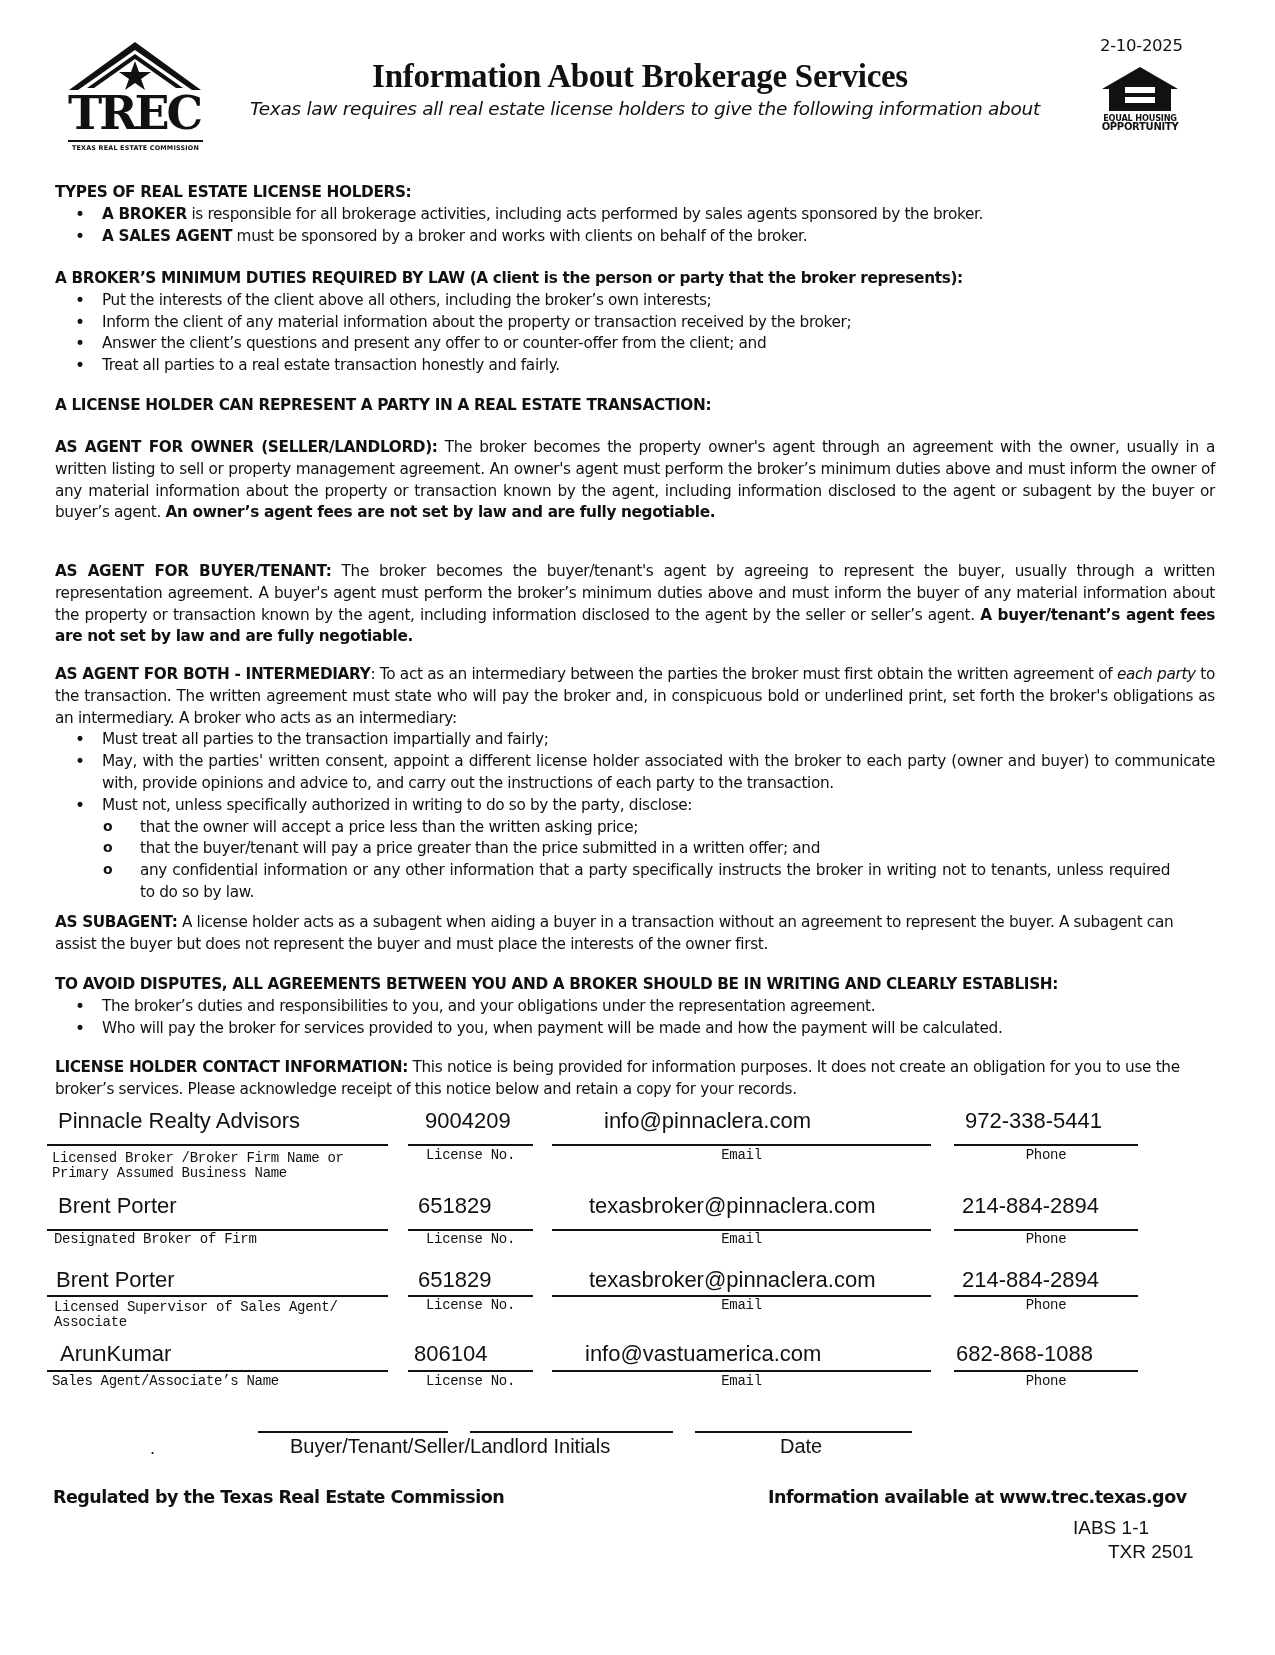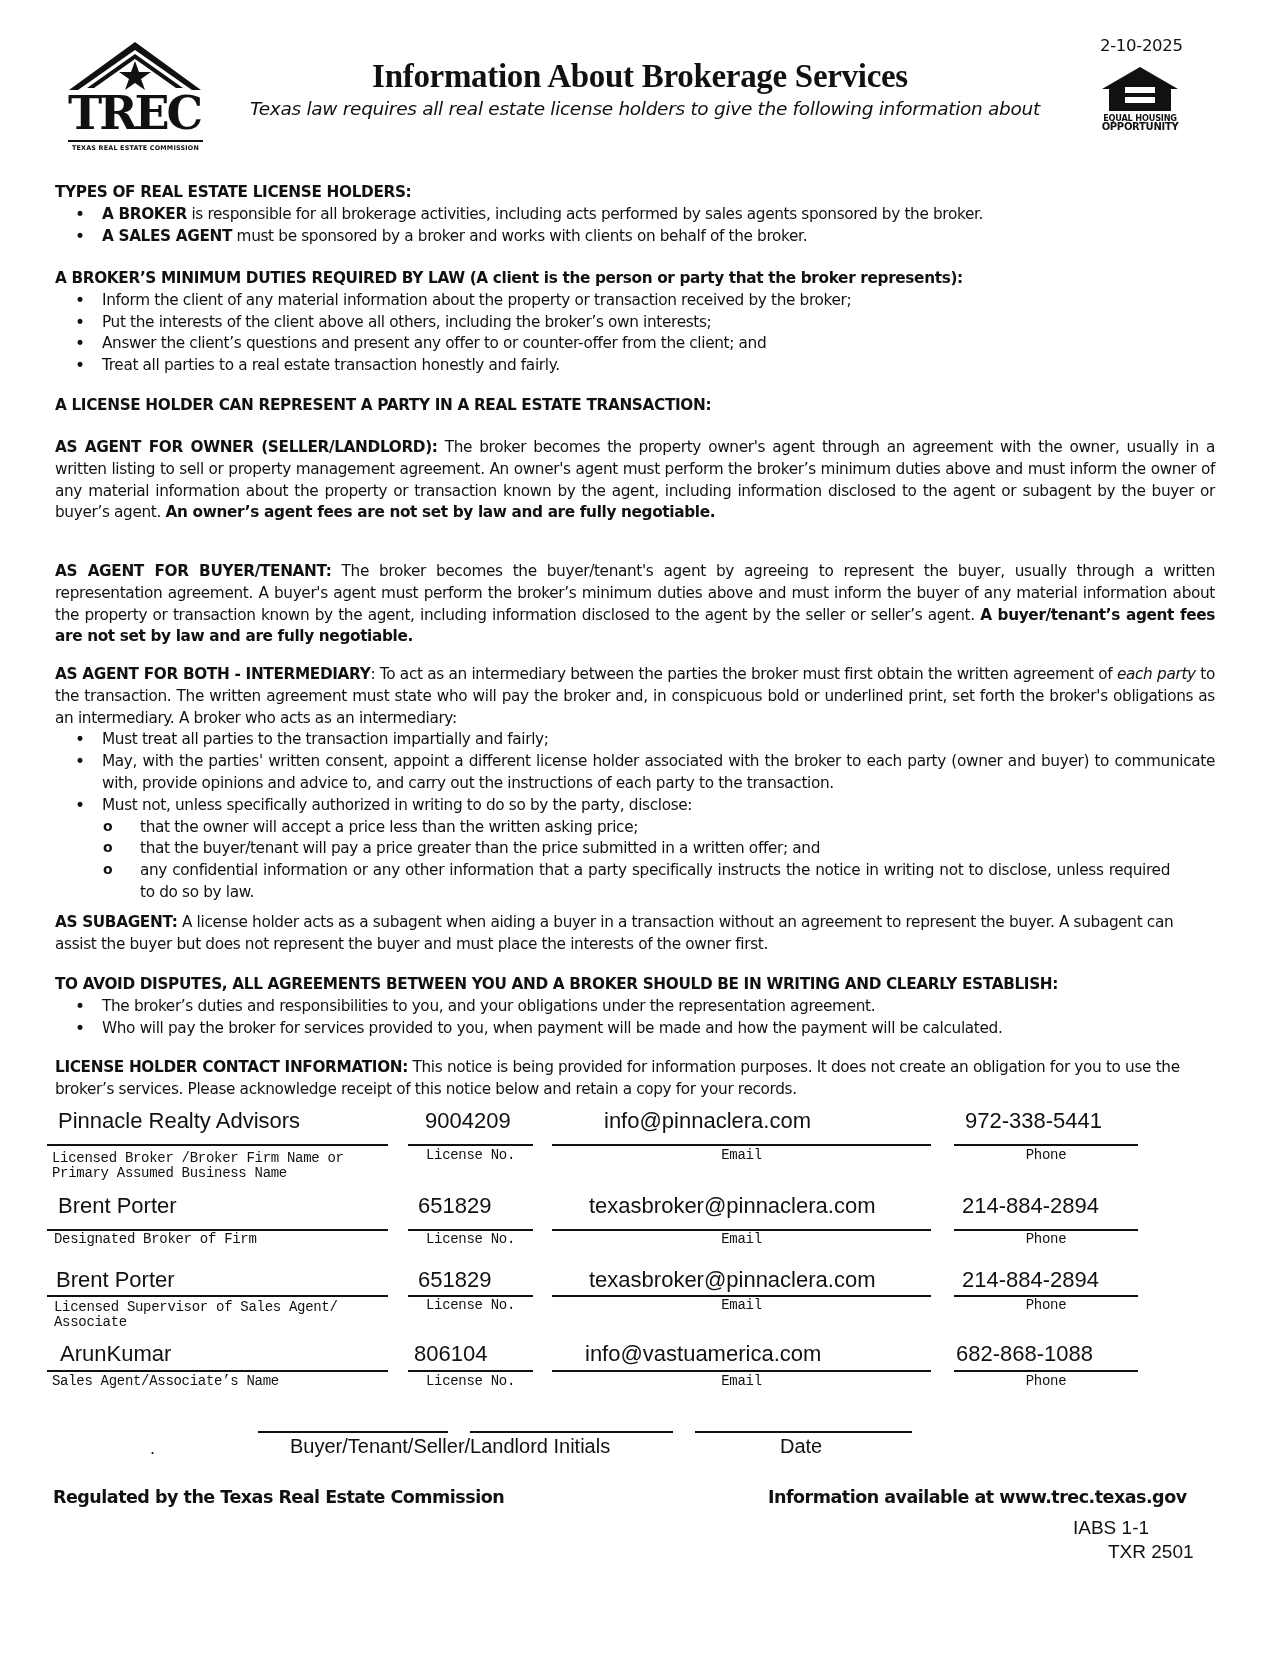--- a/index.html
+++ b/index.html
@@ -59,22 +59,22 @@
   <div class="b">TYPES OF REAL ESTATE LICENSE HOLDERS:</div>
   <ul class="bul">
     <li><span class="b">A BROKER</span><span> is responsible for all brokerage activities, including acts performed by sales agents sponsored by the broker.</span></li>
     <li><span class="b">A SALES AGENT</span><span> must be sponsored by a broker and works with clients on behalf of the broker.</span></li>
   </ul>
 </div>
 
 <div class="section body-text" style="top:268px;">
   <div class="b">A BROKER’S MINIMUM DUTIES REQUIRED BY LAW (A client is the person or party that the broker represents):</div>
   <ul class="bul">
+    <li>Put the interests of the client above all others, including the broker’s own interests;</li>
     <li>Inform the client of any material information  about the property or transaction received by the broker;</li>
-    <li>Put the interests of the client above all others, including the broker’s own interests;</li>
     <li>Answer the client’s questions and present any offer to or counter-offer from the client; and</li>
     <li>Treat all parties to a real estate transaction honestly and fairly.</li>
   </ul>
 </div>
 
 <div class="section body-text b" style="top:395px;">A LICENSE HOLDER CAN REPRESENT A PARTY IN A REAL ESTATE TRANSACTION:</div>
 
 <div class="section body-text just" style="top:437px;">
   <span class="b">AS AGENT FOR OWNER (SELLER/LANDLORD):</span><span>  The broker becomes the property owner's agent through an agreement with the owner, usually in a written listing to sell or property management agreement. An owner's agent must perform the broker’s minimum duties above and must inform the owner of any material information about the property or transaction known by the agent, including information disclosed to the agent or subagent by the buyer or buyer’s agent. </span><span class="b">An owner’s agent fees are not set by law and are fully negotiable.</span>
 </div>
@@ -88,21 +88,21 @@
     <span class="b">AS AGENT FOR BOTH - INTERMEDIARY</span><span>:  To act as an intermediary between the parties the broker must first obtain the written agreement of </span><span class="i">each party</span><span> to the transaction. The written agreement must state who will pay the broker and, in conspicuous bold or underlined print, set forth the broker's obligations as an intermediary. A broker who acts as an intermediary:</span>
   </div>
   <ul class="bul just">
     <li>Must treat all parties to the transaction impartially  and fairly;</li>
     <li>May, with the parties' written consent, appoint a different license holder associated with the broker to each party (owner and buyer) to communicate with, provide opinions and advice to, and carry out the instructions of each party to the transaction.</li>
     <li>Must not, unless specifically authorized in writing to do so by the party, disclose:</li>
   </ul>
   <ul class="circ just" style="margin-right:45px;">
     <li>that the owner will accept a price less than the written asking price;</li>
     <li>that the buyer/tenant will pay a price greater than the price submitted in a written offer;  and</li>
-    <li>any confidential information or any other information that a party specifically instructs the notice in writing not to disclose, unless required to do so by law.</li>
+    <li>any confidential information or any other information that a party specifically instructs the broker in writing not to tenants, unless required to do so by law.</li>
   </ul>
 </div>
 
 <div class="section body-text" style="top:912px; width:1125px;">
   <span class="b">AS SUBAGENT:</span><span> A license holder acts as a subagent when aiding a buyer in a transaction without an agreement to represent the buyer. A subagent can assist the buyer but does not represent the buyer and must place the interests of the owner first.</span>
 </div>
 
 <div class="section body-text" style="top:974px;">
   <div class="b">TO AVOID DISPUTES, ALL AGREEMENTS BETWEEN YOU AND A BROKER SHOULD BE IN WRITING AND CLEARLY ESTABLISH:</div>
   <ul class="bul">

